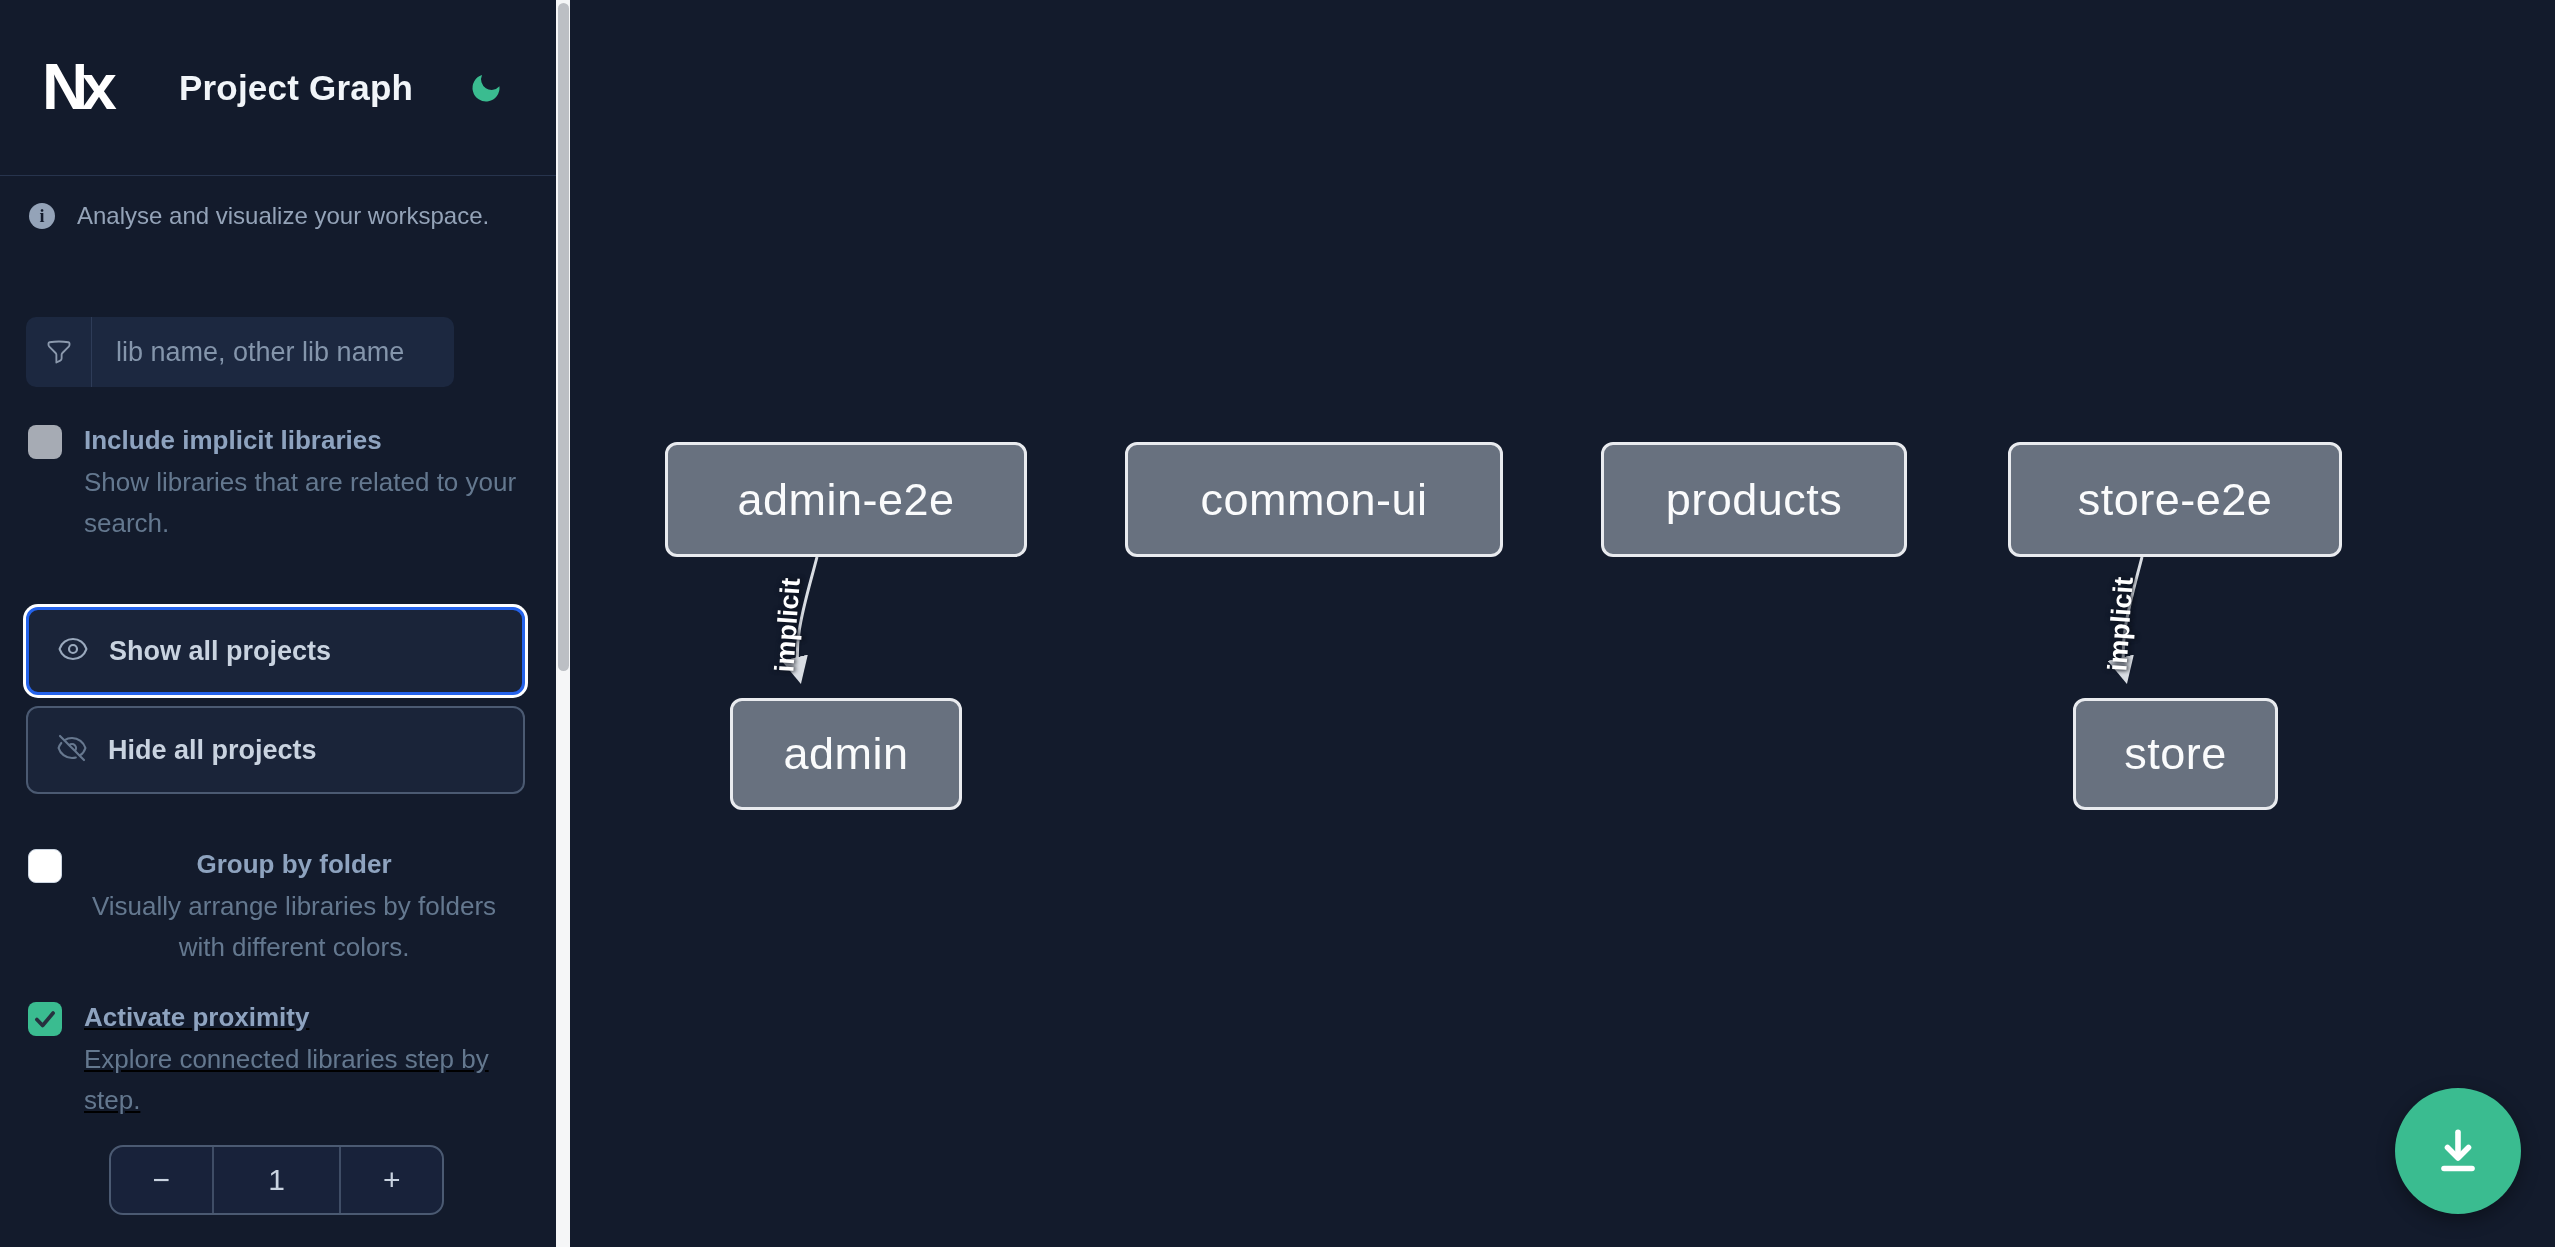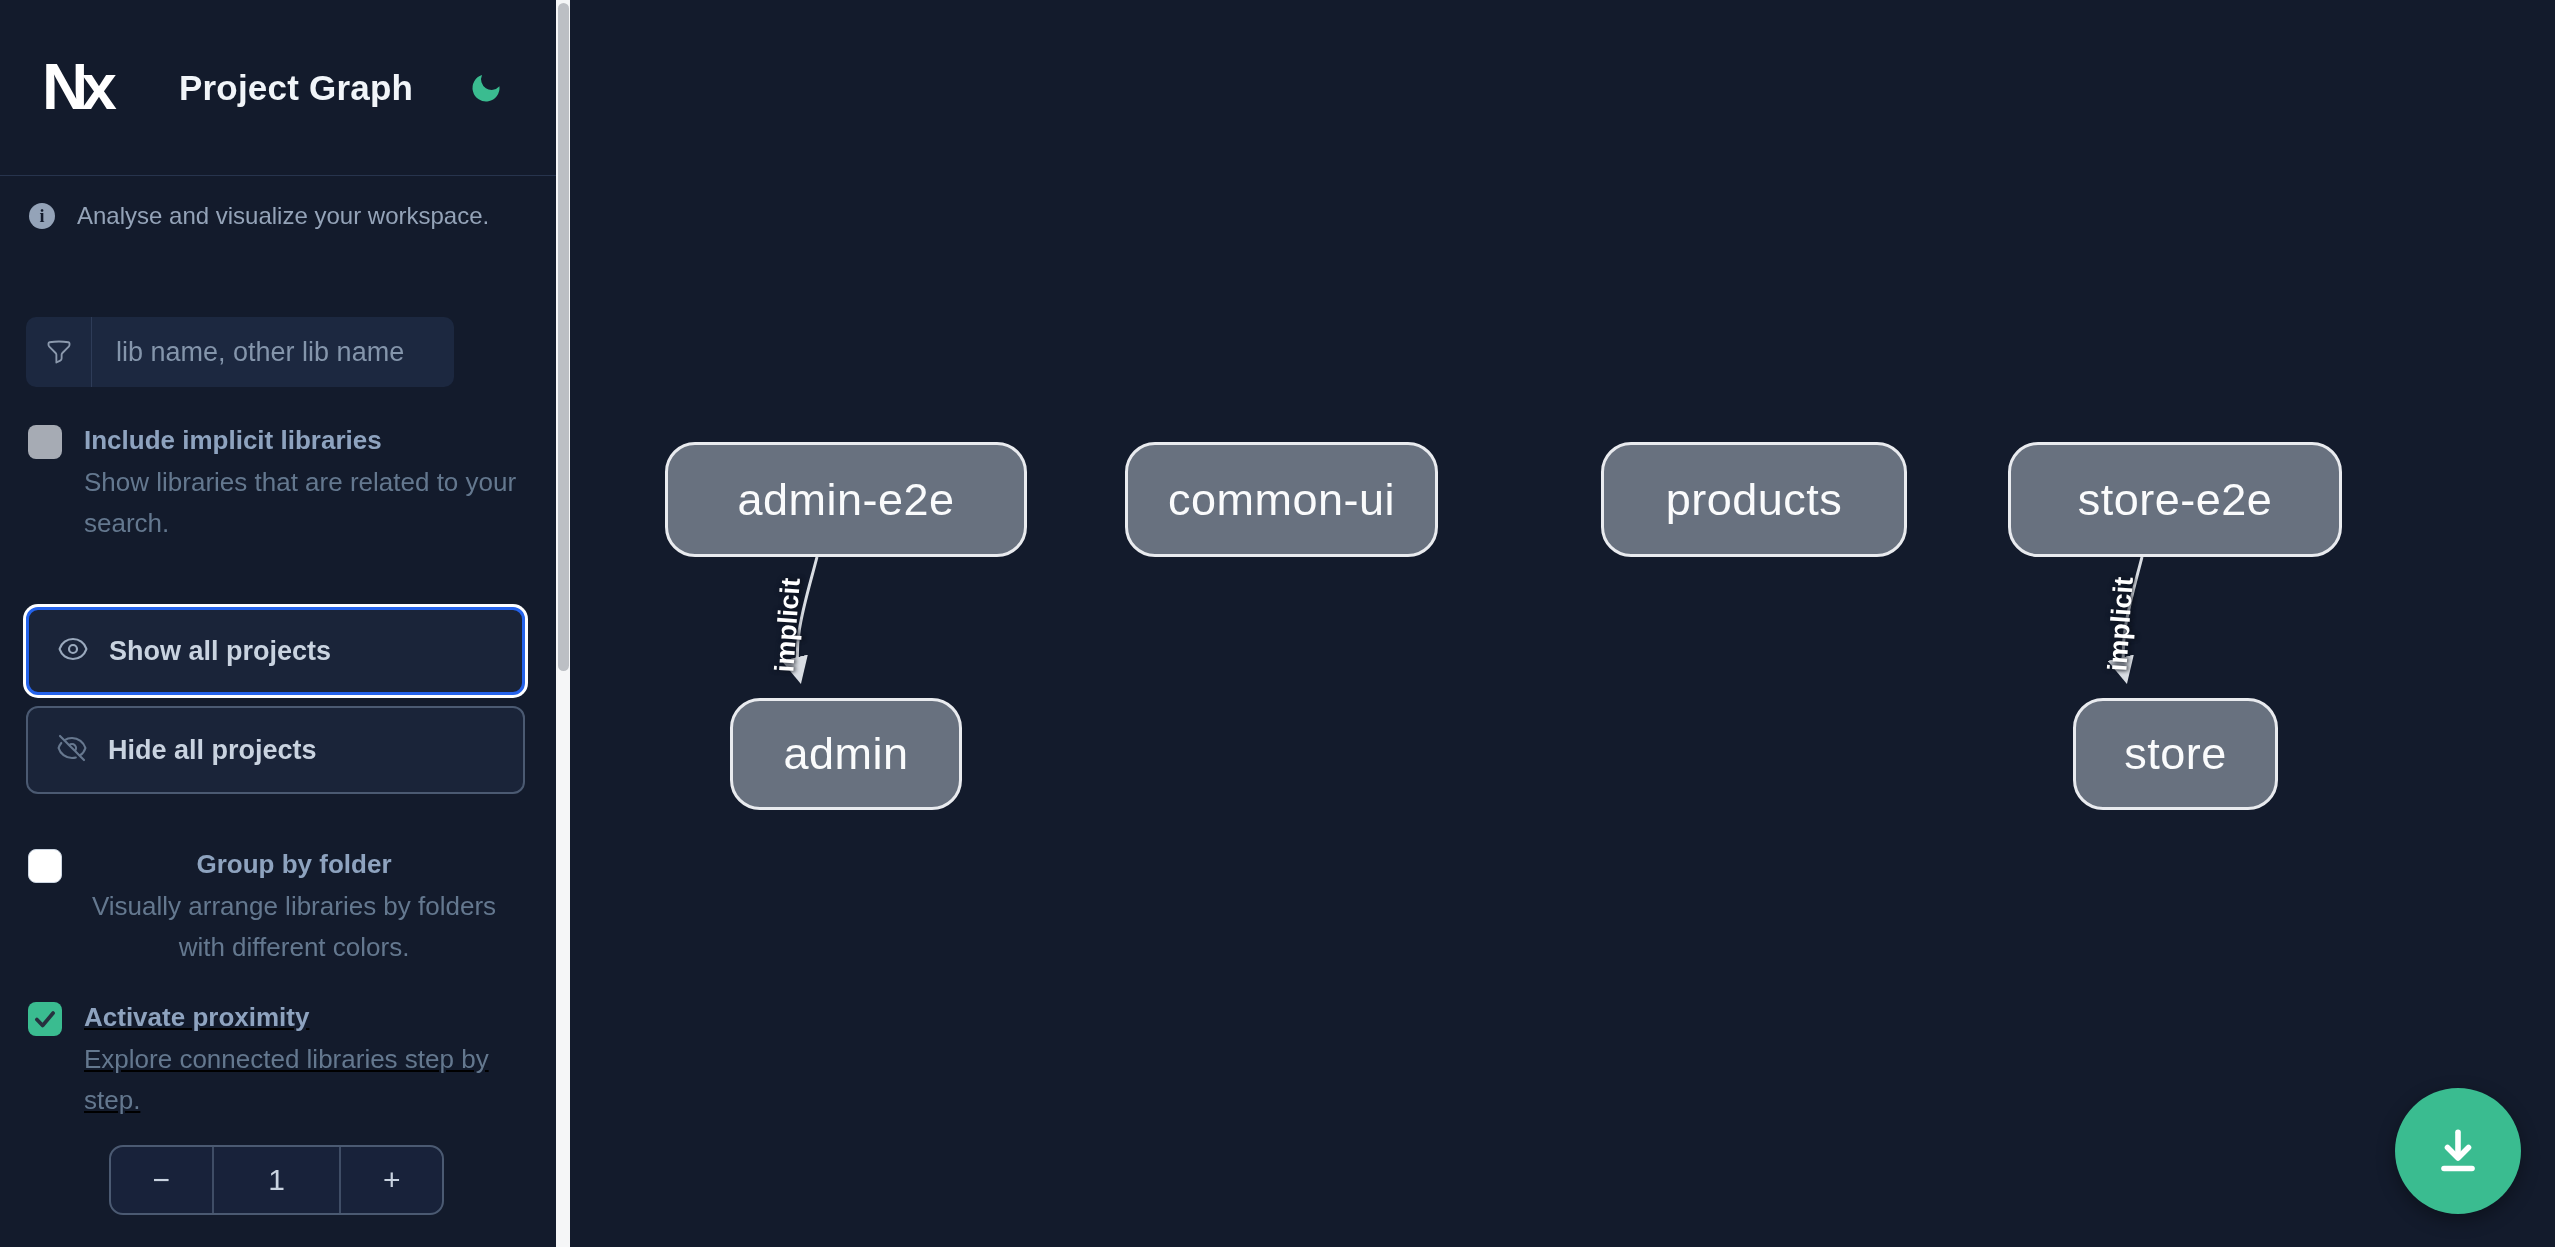--- a/index.html
+++ b/index.html
@@ -41,23 +41,23 @@
   .stepper > div{display:flex;align-items:center;justify-content:center;color:#c9d3e0;font-size:30px;}
   .step-btn{flex:1;cursor:pointer;}
   .step-value{flex:1.25;border-left:2px solid #3f4d66;border-right:2px solid #3f4d66;}
 
   
   #scrollbar-track{position:absolute;left:556px;top:0;width:14px;height:1247px;background:#f5f6f7;}
   #scrollbar-thumb{position:absolute;left:1.5px;top:3px;width:11px;height:668px;background:#bcbfc4;border-radius:6px;}
 
   
   #canvas{position:absolute;left:570px;top:0;width:1985px;height:1247px;background:#131b2c;}
-  .node{position:absolute;background:#68717f;border:3px solid #e9ebef;border-radius:30px;display:flex;align-items:center;justify-content:center;color:#fafbfc;font-size:45px;letter-spacing:.5px;cursor:pointer;}
+  .node{position:absolute;background:#68717f;border:3px solid #e9ebef;border-radius:12px;display:flex;align-items:center;justify-content:center;color:#fafbfc;font-size:45px;letter-spacing:.5px;cursor:pointer;}
   #node-admin-e2e{left:95px;top:442px;width:362px;height:115px;}
-  #node-common-ui{left:555px;top:442px;width:313px;height:115px;}
+  #node-common-ui{left:555px;top:442px;width:378px;height:115px;}
   #node-products{left:1031px;top:442px;width:306px;height:115px;}
   #node-store-e2e{left:1438px;top:442px;width:334px;height:115px;}
   #node-admin{left:160px;top:698px;width:232px;height:112px;}
   #node-store{left:1503px;top:698px;width:205px;height:112px;}
 
   #edges-svg{position:absolute;left:0;top:0;width:1985px;height:1247px;pointer-events:none;}
   .edge-label{position:absolute;color:#ffffff;font-size:27px;font-weight:700;white-space:nowrap;text-shadow:0 0 5px #131b2c,0 2px 4px rgba(0,0,0,.65);pointer-events:none;}
   #edge-label-1{left:218px;top:625px;transform:translate(-50%,-50%) rotate(-86deg);}
   #edge-label-2{left:1551px;top:624px;transform:translate(-50%,-50%) rotate(-86deg);}
 

